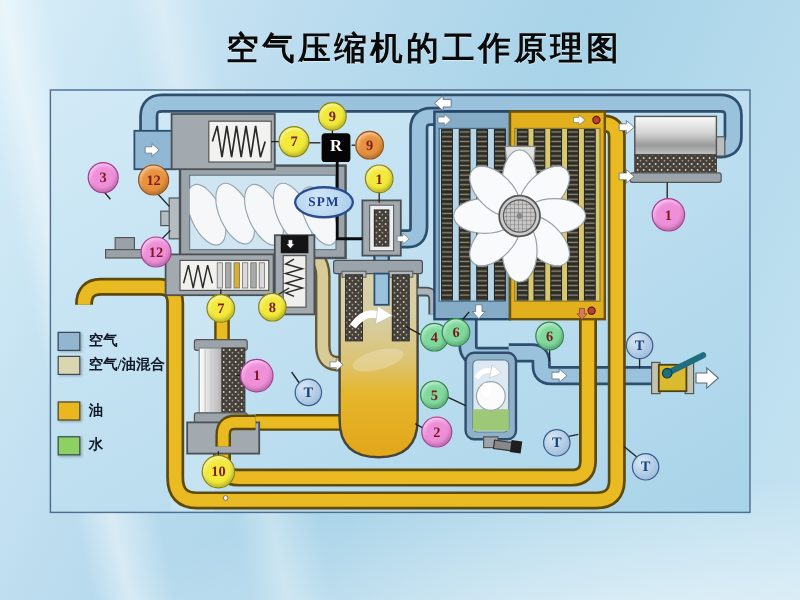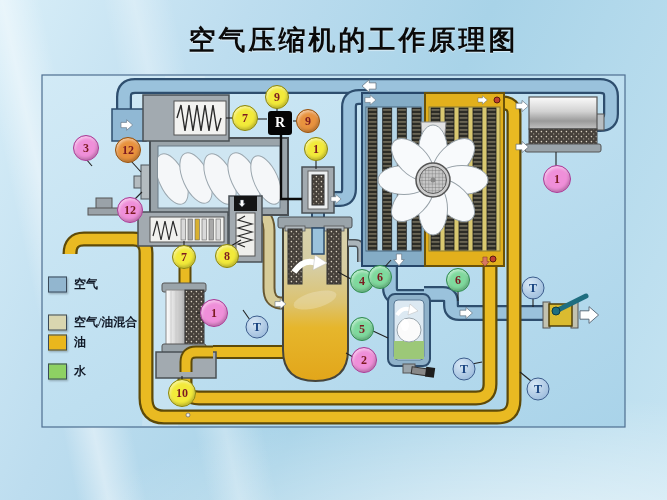--- a/index.html
+++ b/index.html
@@ -352,28 +352,29 @@
     <g>
       <use href="#arrShape" class="arr" transform="translate(376,86) rotate(180) scale(.9)"></use>
       <use href="#arrShape" class="arr" transform="translate(121,125) scale(.75)"></use>
       <use href="#arrShape" class="arr" transform="translate(275,304) scale(.7)"></use>
       <use href="#arrShape" class="arr" transform="translate(331,199) scale(.65)"></use>
       <use href="#arrShape" class="arr" transform="translate(460,313) scale(.8)"></use>
     </g>
   </svg>
 
   <div class="rbox">R</div>
+  <div class="spm">SPM</div>
 
   <div class="overlay-host">
 
   <div class="legend-row" style="left: 48px; top: 284px; --c: #92b6cf;">
         <span class="sw"></span>
         <span class="lb">空气</span>
       </div>
-      <div class="legend-row" style="left: 48px; top: 322px; text-align: right; --c: #d9d6b0;">
+      <div class="legend-row" style="left: 48px; top: 304px; text-align: right; --c: #d9d6b0;">
         <span class="sw"></span>
         <span class="lb">空气/油混合</span>
       </div>
       <div class="legend-row" style="left: 48px; top: 342px; --c: #eab71d;">
         <span class="sw"></span>
         <span class="lb">油</span>
       </div>
       <div class="legend-row" style="left: 48px; top: 371px; --c: #8ed163;">
         <span class="sw"></span>
         <span class="lb">水</span>

